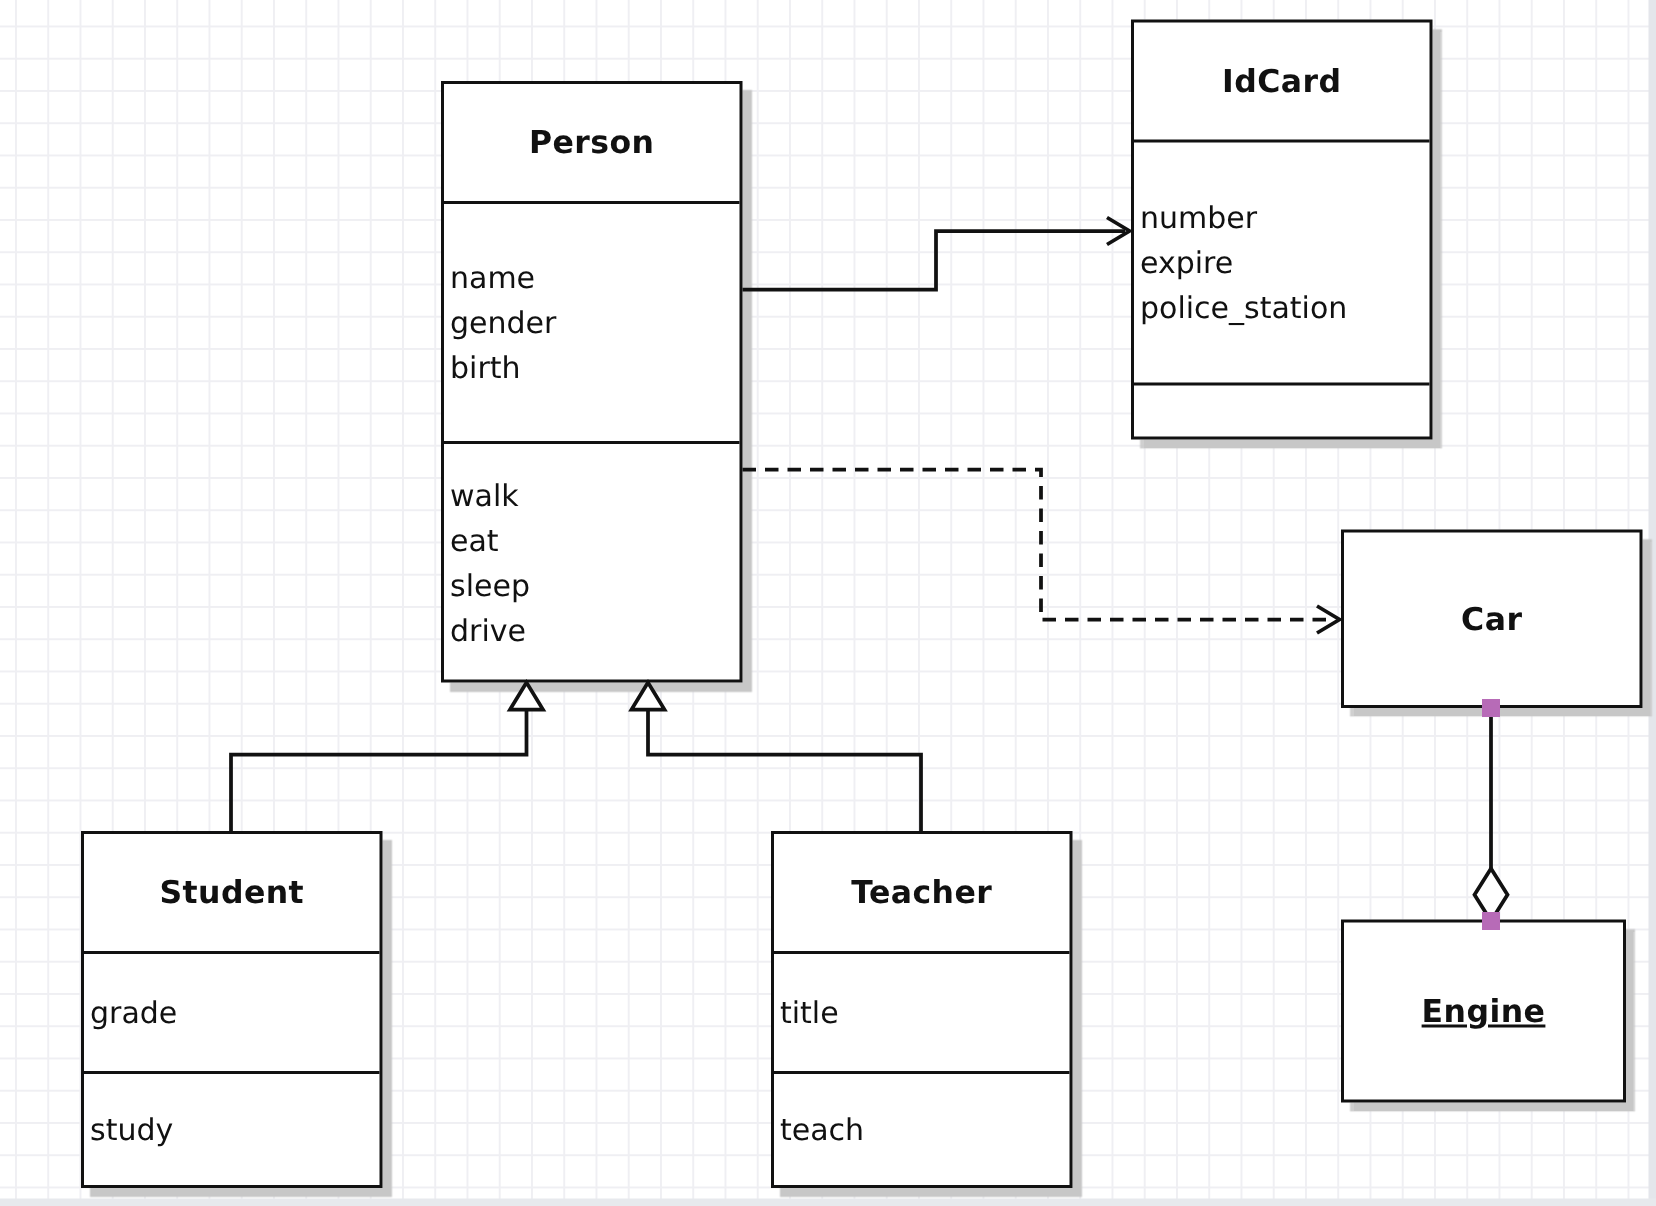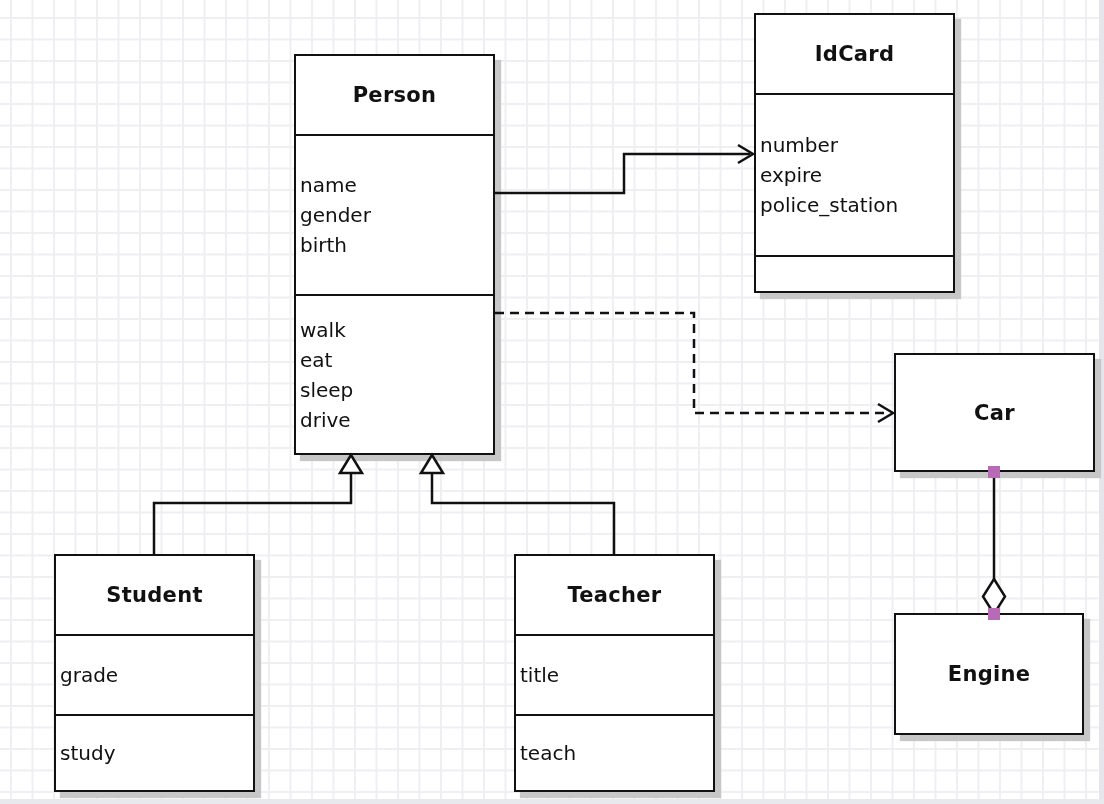--- a/index.html
+++ b/index.html
@@ -60,21 +60,21 @@
   .c-idcard { left:754px; top:13px;  width:201px; height:280px; }
   .c-idcard .uml-title   { height:78px; }
   .c-idcard .sec-attrs   { height:162px; }
   .c-idcard .sec-methods { flex:1; }
 
   
   .c-car    { left:894px; top:353px; width:201px; height:119px; }
   .c-car .uml-title { flex:1; }
 
   
-  .c-engine { left:894px; top:613px; width:190px; height:122px; }
+  .c-engine { left:894px; top:613px; width:190px; height:122px;text-decoration:underline; }
   .c-engine .uml-title { flex:1; }
 
   
   .c-student { left:54px;  top:554px; width:201px; height:238px; }
   .c-student .uml-title   { height:78px; }
   .c-student .sec-attrs   { height:80px; }
   .c-student .sec-methods { flex:1; }
 
   
   .c-teacher { left:514px; top:554px; width:201px; height:238px; }

